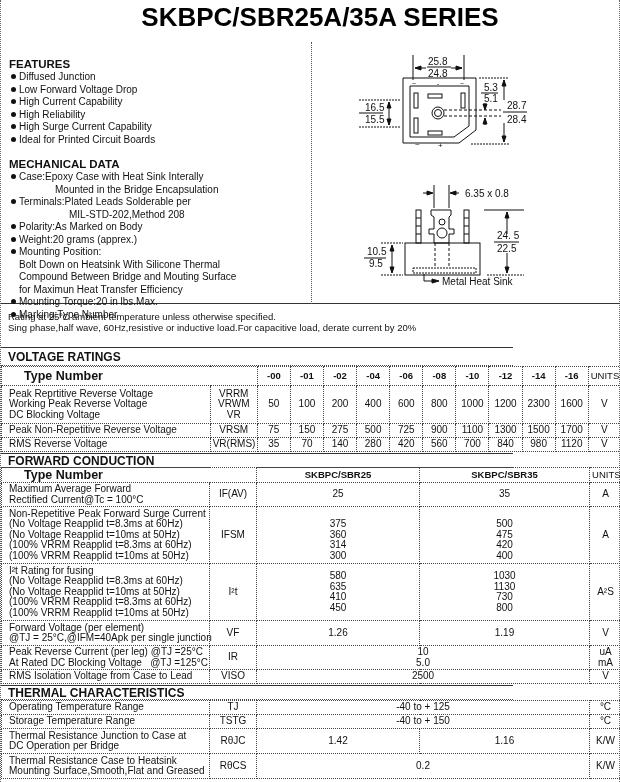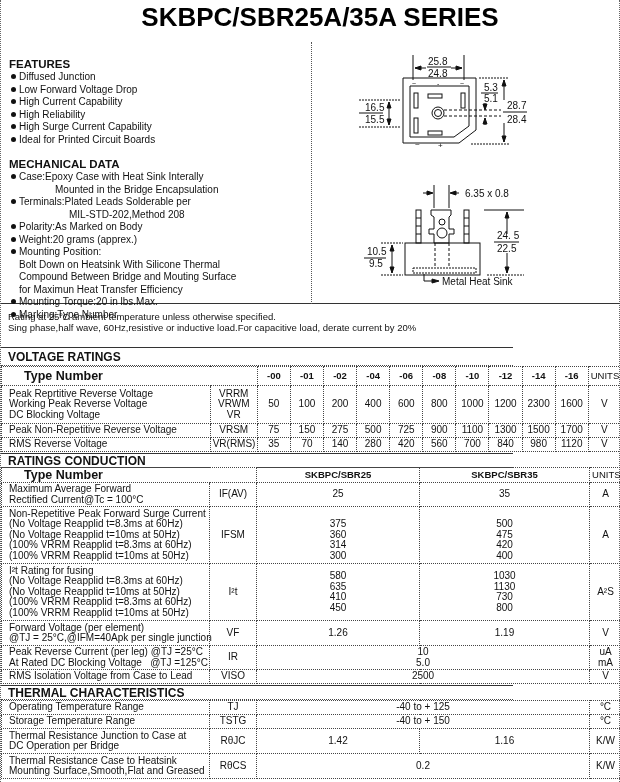--- a/index.html
+++ b/index.html
@@ -274,21 +274,21 @@
       <td>560</td>
       <td>700</td>
       <td>840</td>
       <td>980</td>
       <td>1120</td>
       <td>V</td>
     </tr>
   </tbody>
     </table>
 
-  <div class="secrow" style="top:453px;height:15px;">RATINGS CONDUCTION</div>
+  <div class="secrow" style="top:453px;height:15px;">FORWARD CONDUCTION</div>
 
   <table class="t" style="top:467px;">
     <colgroup>
       <col style="width:208px">
         <col style="width:47px">
         <col style="width:163px">
         <col style="width:170px">
         <col style="width:32px">
     </colgroup>
     <tbody>

